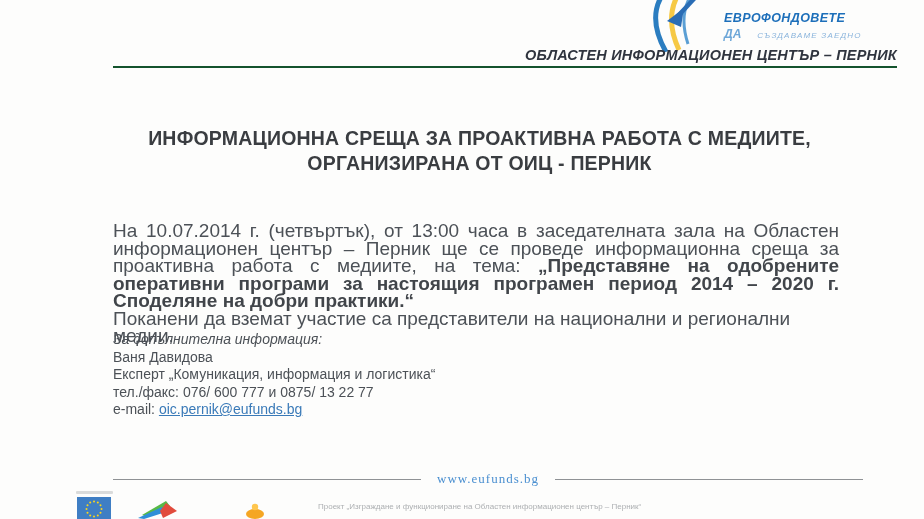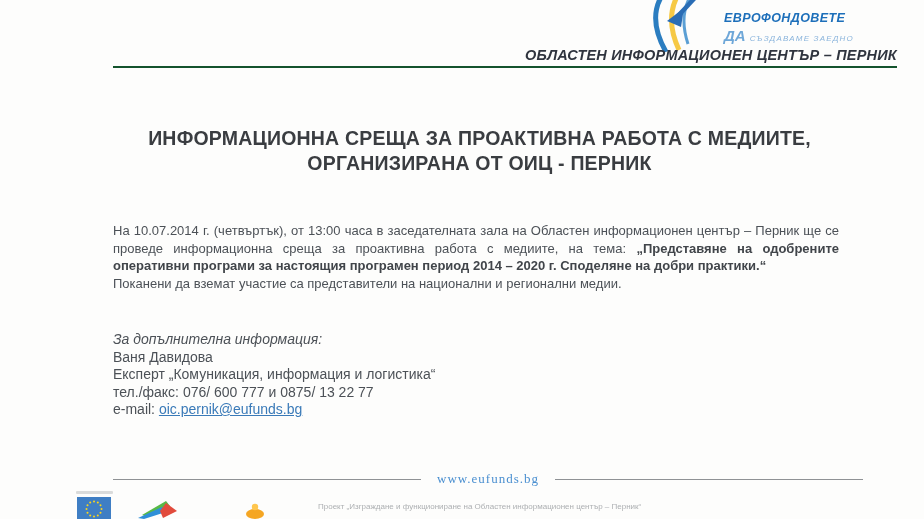--- a/index.html
+++ b/index.html
@@ -8,41 +8,41 @@
     background:#fdfdfc;font-family:"Liberation Sans",sans-serif;color:#4c5157;padding-left:35px;
   }
   
   .logo{position:absolute;left:646px;top:-12px;display:flex;align-items:flex-start;}
   .logo svg{display:block;}
   .logo-texts{margin-left:4px;padding-top:20px;}
   .logo-name{
     font-size:12.5px;font-weight:bold;font-style:italic;color:#1d6fba;letter-spacing:.4px;
   }
   .logo-tagline{display:flex;align-items:baseline;margin-top:1px;}
-  .logo-da{font-size:15px;font-style:italic;color:#6ea7d8;margin-right:4px;font-weight:bold;}
+  .logo-da{font-size:12px;font-style:italic;color:#6ea7d8;margin-right:16px;font-weight:bold;}
   .logo-tag{font-size:8px;color:#8ab4dc;letter-spacing:1.2px;font-style:italic;}
   
   .org-line{
     position:absolute;left:113px;right:62px;top:47px;text-align:right;
     border-bottom:2px solid #14532d;padding-bottom:3px;
     font-size:14.5px;font-weight:bold;font-style:italic;color:#30353f;letter-spacing:.2px;
   }
   .address{
     position:absolute;left:113px;right:62px;top:70px;text-align:center;
     font-family:"Liberation Serif",serif;font-size:15px;color:#3d4149;
   }
   .address a{color:#3a7ab8;text-decoration:none;}
   
   .doc-title{
     position:absolute;left:50px;right:50px;top:126px;text-align:center;
     font-size:19.5px;font-weight:bold;color:#3a3d41;line-height:25px;letter-spacing:.2px;
   }
   
   .body-block{position:absolute;left:113px;width:726px;top:222px;
-    font-size:13px;line-height:17.5px;color:#4c5157;}
+    font-size:19px;line-height:17.5px;color:#4c5157;}
   .body-block p{margin:0;text-align:justify;}
   .body-block p.invited{text-align:left;}
   .body-block strong{color:#41454a;}
   
   .contact{position:absolute;left:113px;top:331px;font-size:14px;line-height:17px;color:#4c5157;}
   .contact .it{font-style:italic;}
   .contact a{color:#3a7ab8;text-decoration:underline;}
   .contact div{margin:0 0 0.5px 0;}
   
   .site-row{

